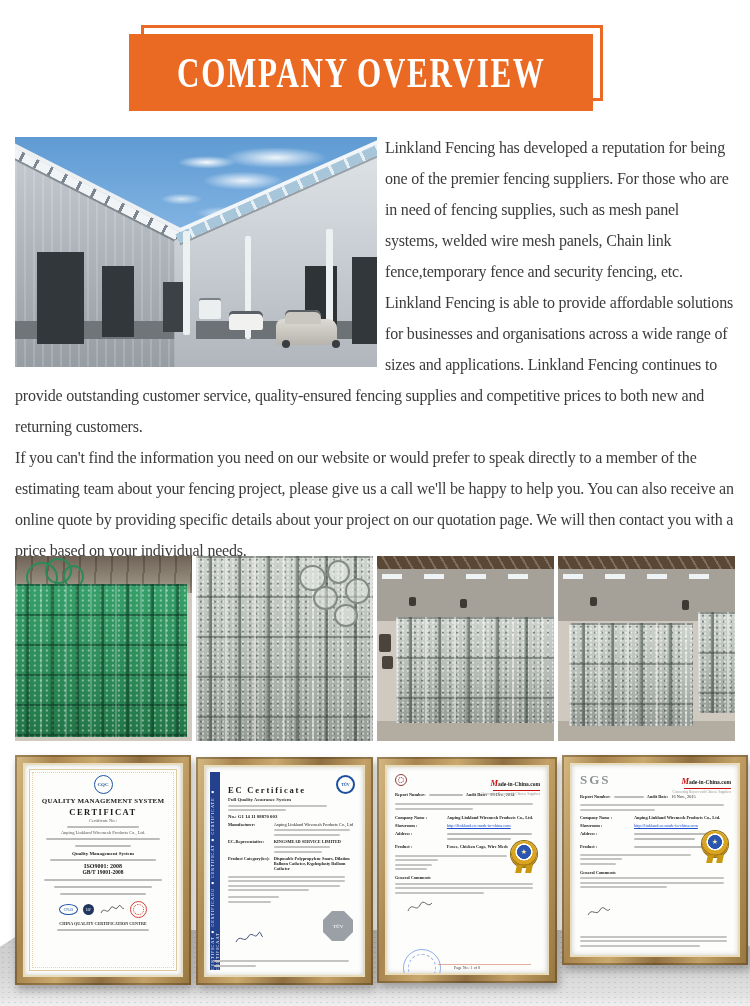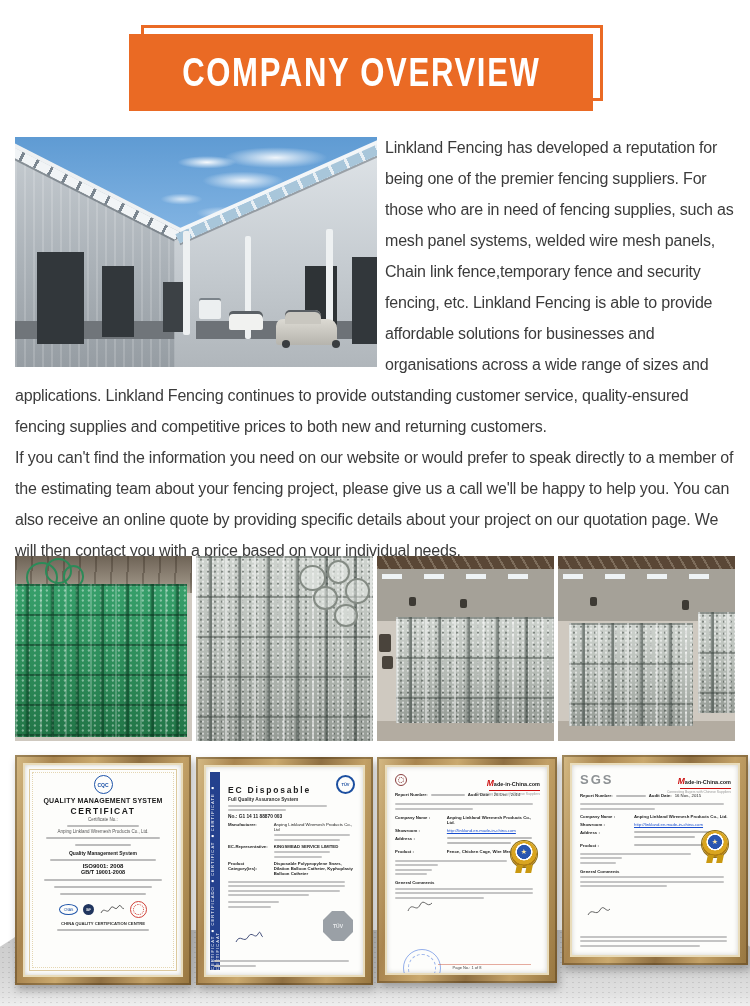--- a/index.html
+++ b/index.html
@@ -1,17 +1,17 @@
 <!DOCTYPE html>
 <html><head>
 <meta charset="utf-8">
 <style>
   html,body{margin:0;padding:0;background:#fff;}
   .page{position:relative;width:750px;height:1006px;background:#fff;overflow:hidden;
-        font-family:Liberation Sans, sans-serif;color:#3b3b3b;}
+        font-family:Liberation Serif, serif;color:#3b3b3b;}
 
   
   .hdr-outline{position:absolute;left:141px;top:25px;width:456px;height:70px;
                border:3px solid #EA6A24;background:#fff;}
   .hdr-solid{position:absolute;left:129px;top:34px;width:464px;height:77px;background:#EA6A24;
              display:flex;align-items:center;justify-content:center;}
   .hdr-title{color:#fff;font-weight:bold;font-size:37px;letter-spacing:2px;white-space:nowrap;
              transform:scale(.84,1.12);}
 
   
@@ -331,21 +331,21 @@
         <i class="rlb" style="width:66%"></i>
       </div>
     </div>
 
     <div class="frame f2">
       <div class="paper p2">
         <div class="ec-side">CERTIFICAT ■ CERTIFICADO ■ CERTIFICAT ■ CERTIFICATE ■ CERTIFICAAT</div>
         <div class="tuv-logo">
           <span>TÜV</span>
         </div>
-        <div class="ec-title">EC Disposable</div>
+        <div class="ec-title">EC Certificate</div>
         <div class="ec-sub">Full Quality Assurance System</div>
         <i class="rll" style="width:78%"></i>
         <i class="rll" style="width:46%"></i>
         <div class="ec-no">No.:  G1 14 11 88870 003</div>
         <div class="frow">
           <span class="flab">Manufacturer:</span>
           <span class="fval">Anping Linkland Wiremesh Products Co., Ltd</span>
         </div>
         <i class="rll" style="width:60%;margin-left:36%"></i>
         <i class="rll" style="width:52%;margin-left:36%"></i>

